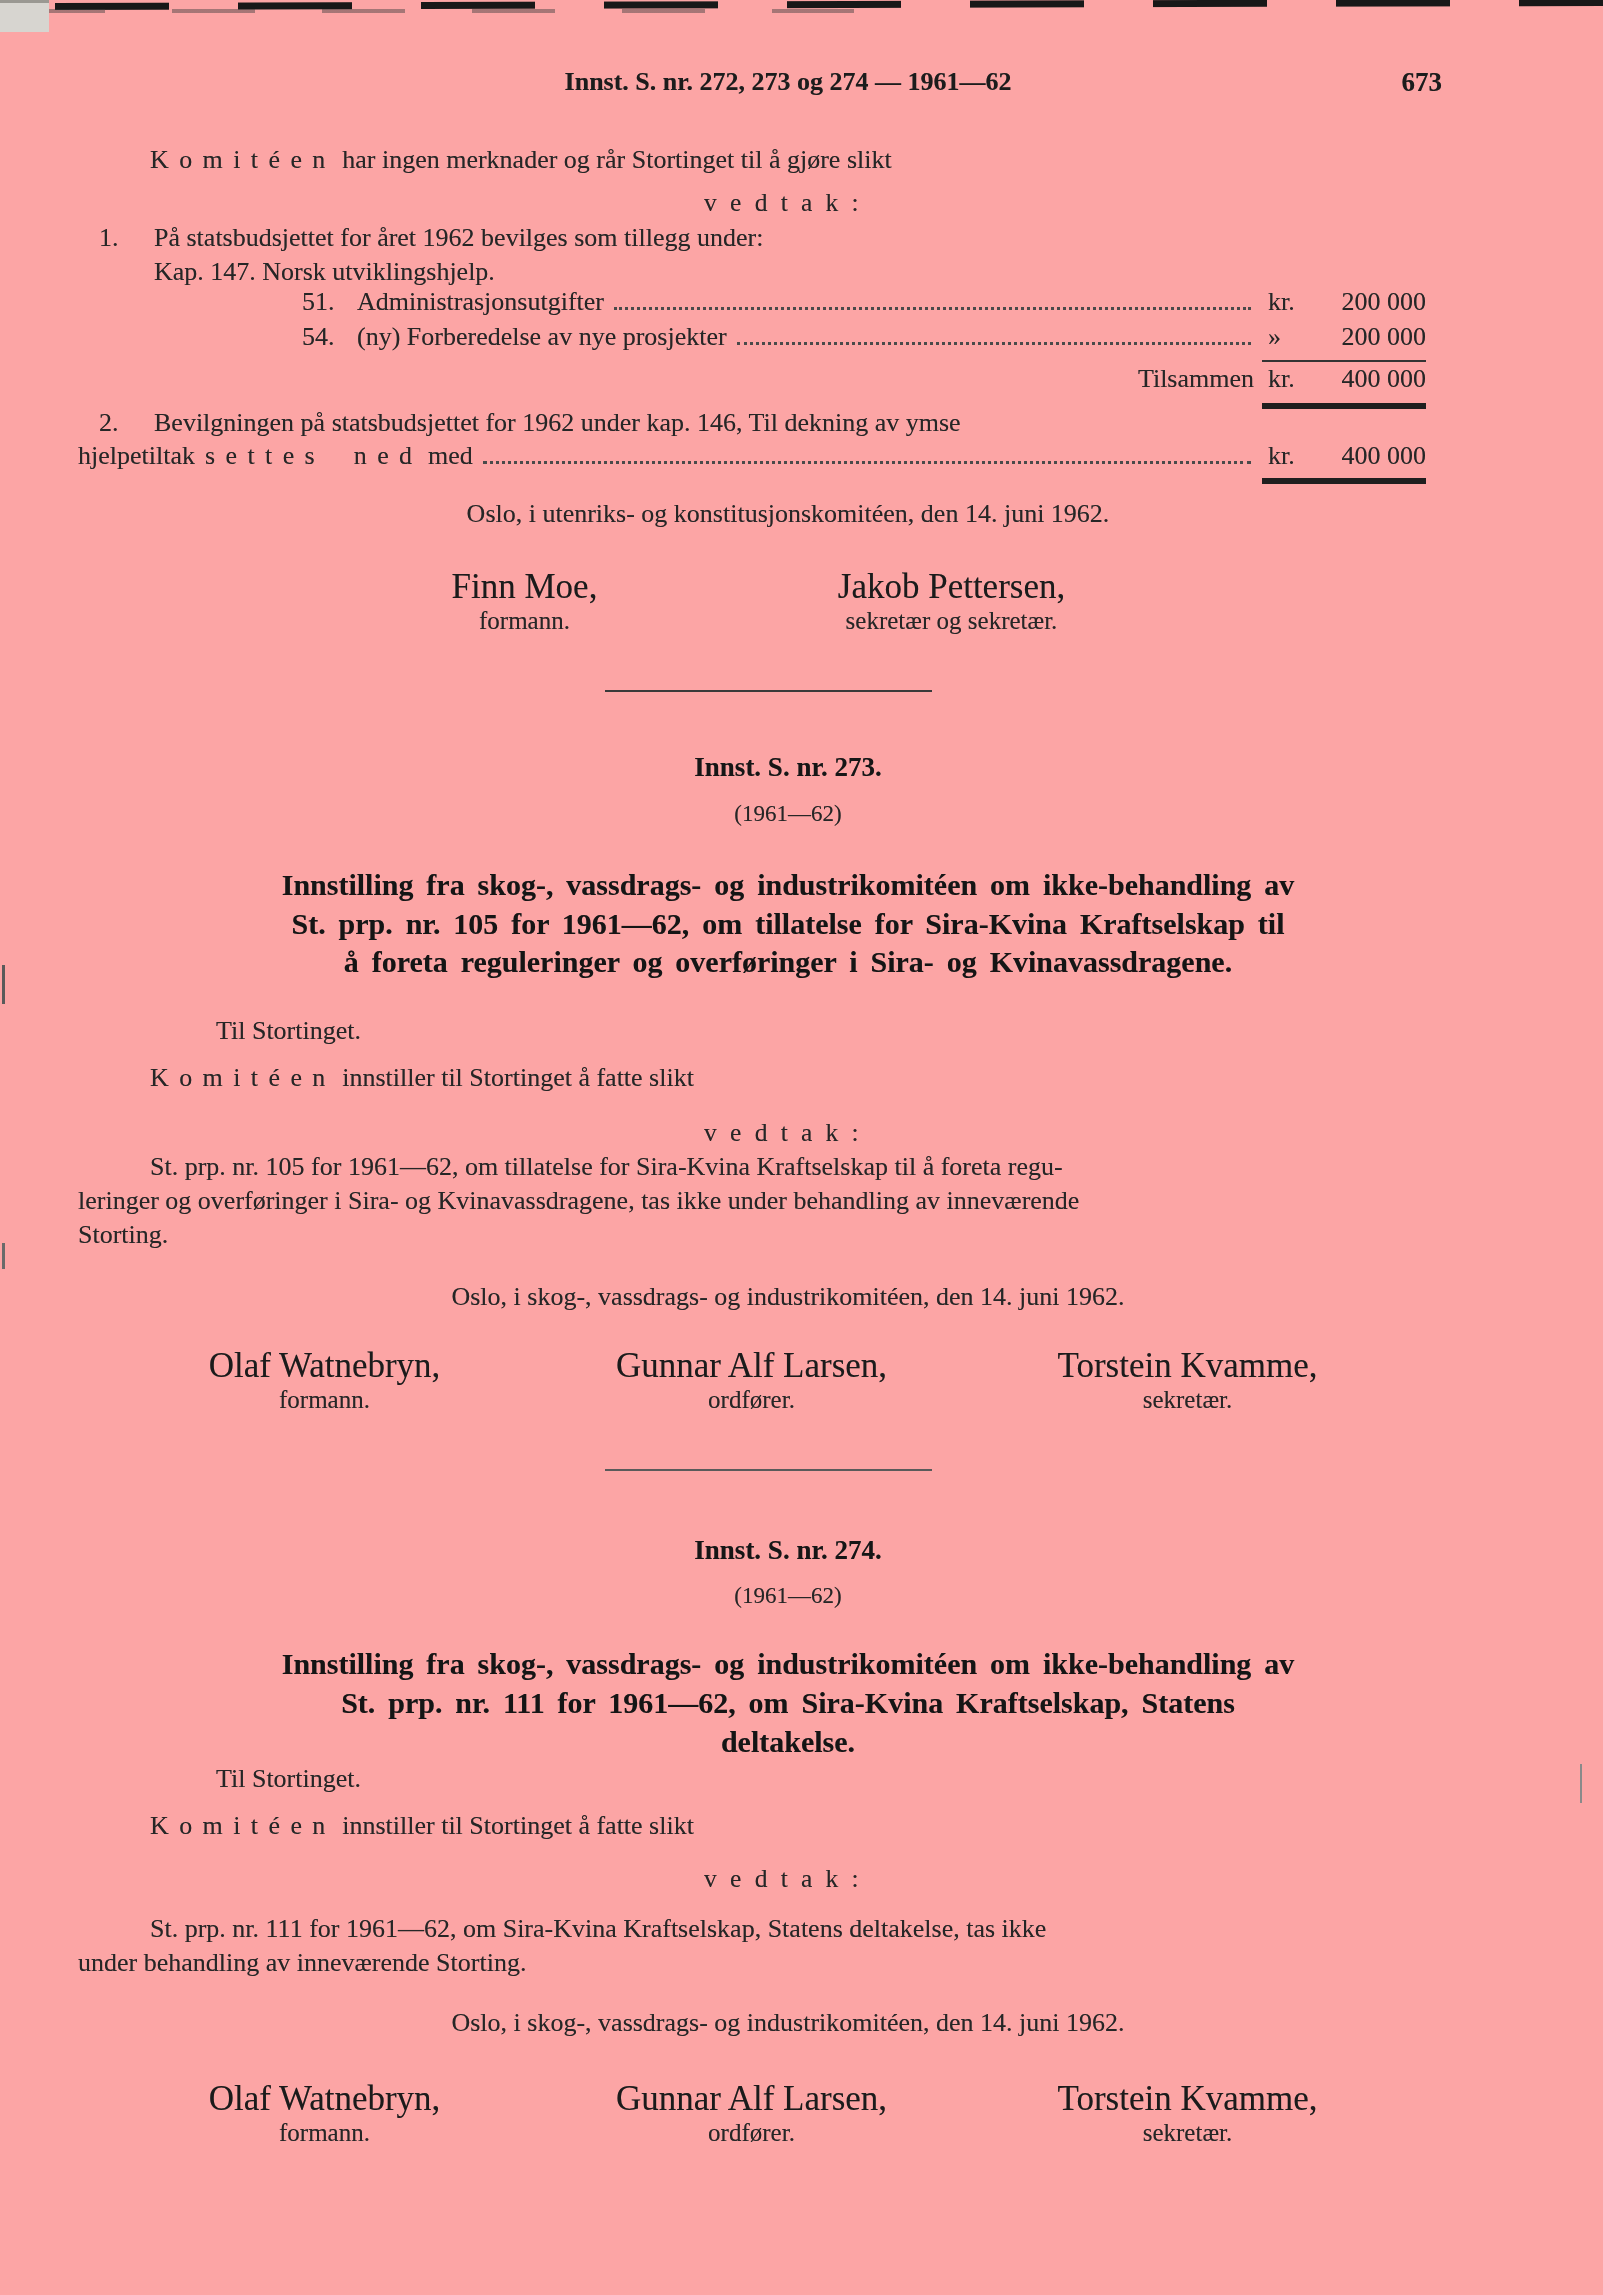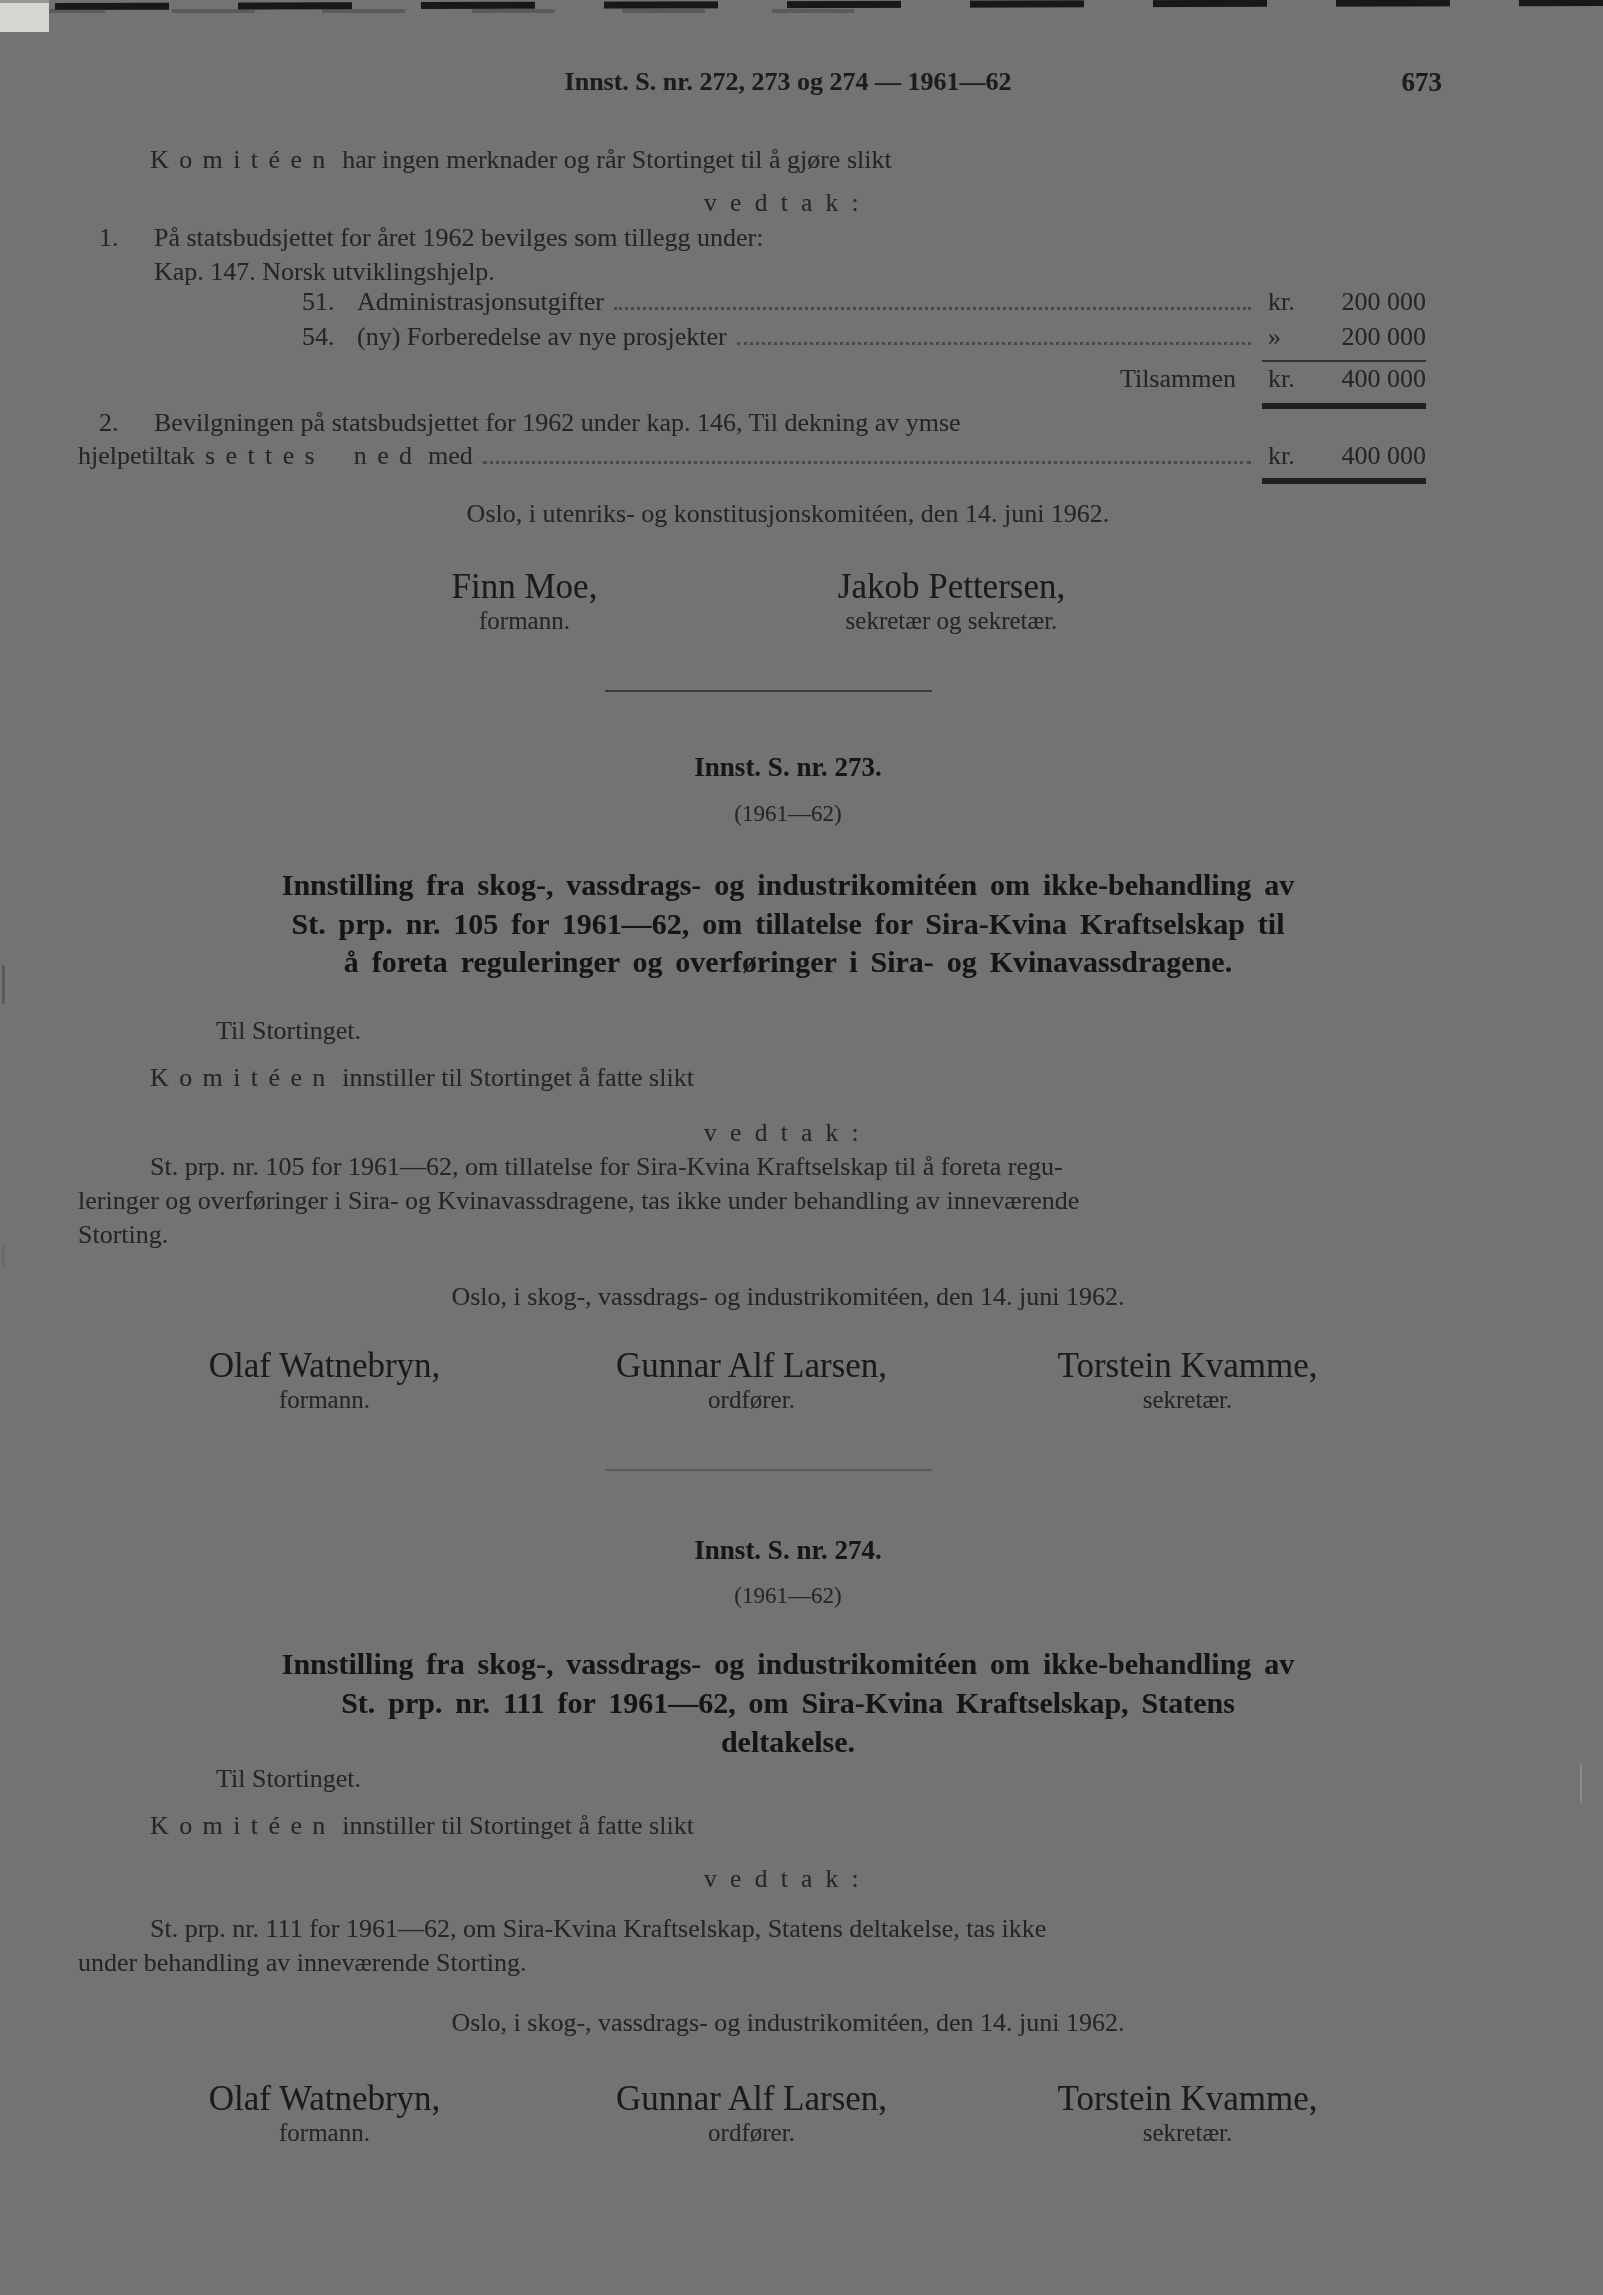--- a/index.html
+++ b/index.html
@@ -1,18 +1,18 @@
 <!DOCTYPE html>
 <html style="font-size:9px"><head>
 <meta charset="utf-8">
 <style>
   html,body{margin:0;padding:0;}
   .page{
     position:relative; width:1604px; height:2295px;
-    background:#737373;
+    background:#fca5a5;
     font-family:"Liberation Serif","DejaVu Serif",serif;
     color:#262626;
     text-shadow:0 0 0.6px rgba(70,70,70,.45);
     overflow:hidden;
   }
   .line{position:absolute; white-space:nowrap; font-size:26px; line-height:34px;}
   .center{left:78px; width:1420px; text-align:center;}
   .bold{font-weight:700; color:#1c1c1c;}
   .sperr{letter-spacing:.40em; word-spacing:.45em;}
   .vedtak{letter-spacing:.52em; font-size:25.5px;}
@@ -72,21 +72,21 @@
   <div class="flexrow" style="top:322px;left:302px;width:1124px;">
     <span class="list-no">54.</span>
     <span>(ny) Forberedelse av nye prosjekter</span>
     <span class="leader"></span>
     <span class="cur">»</span>
     <span class="amt">200 000</span>
   </div>
 
   <div class="rule rule-thin" style="top:360px;"></div>
   <div class="flexrow" style="top:364px;left:1054px;width:372px;">
-    <span style="flex:1;text-align:right;margin-right:32px;">Tilsammen</span>
+    <span style="flex:1;text-align:right;margin-right:14px;">Tilsammen</span>
     <span class="cur">kr.</span>
     <span class="amt">400 000</span>
   </div>
   <div class="rule rule-thick" style="top:403px;"></div>
 
   <div class="line" style="top:406px;left:99px;">
     <span class="list-no">2.</span><span>Bevilgningen på statsbudsjettet for 1962 under kap. 146, Til dekning av ymse</span>
   </div>
   <div class="flexrow" style="top:441px;left:78px;width:1348px;">
     <span>hjelpetiltak</span>

